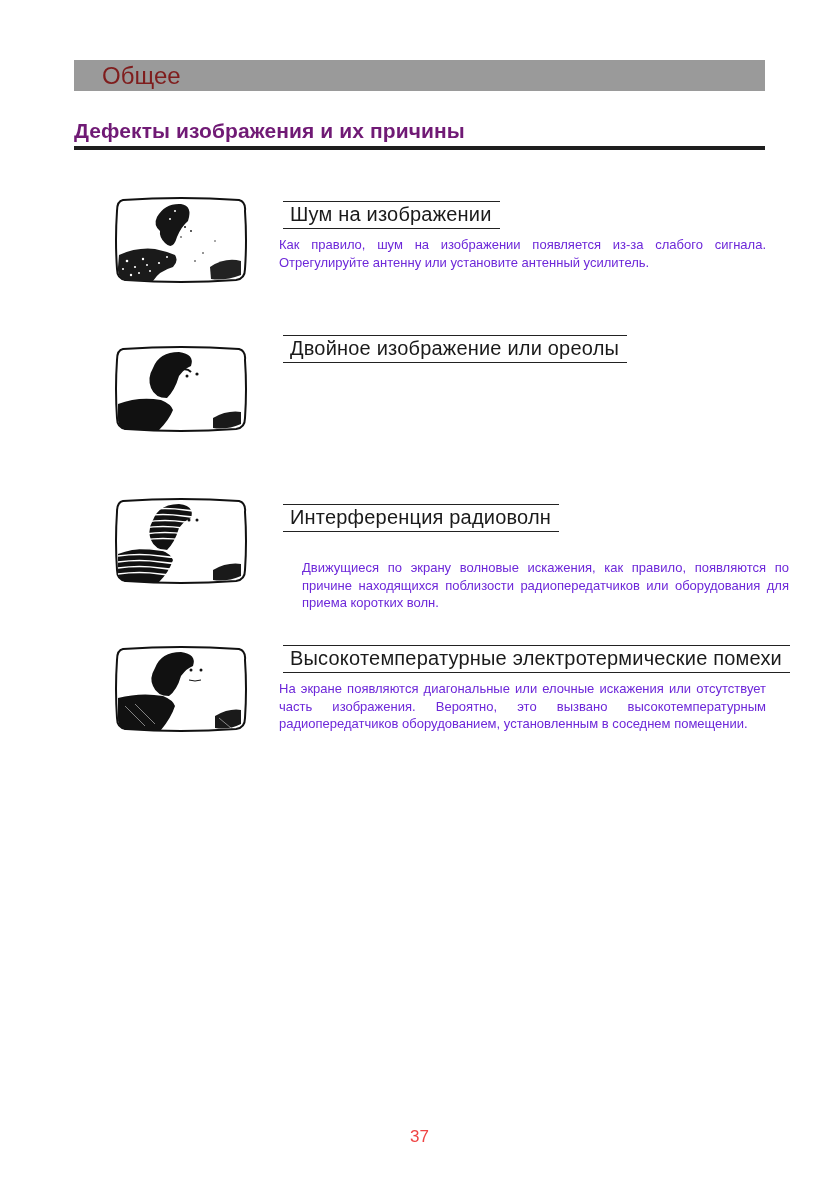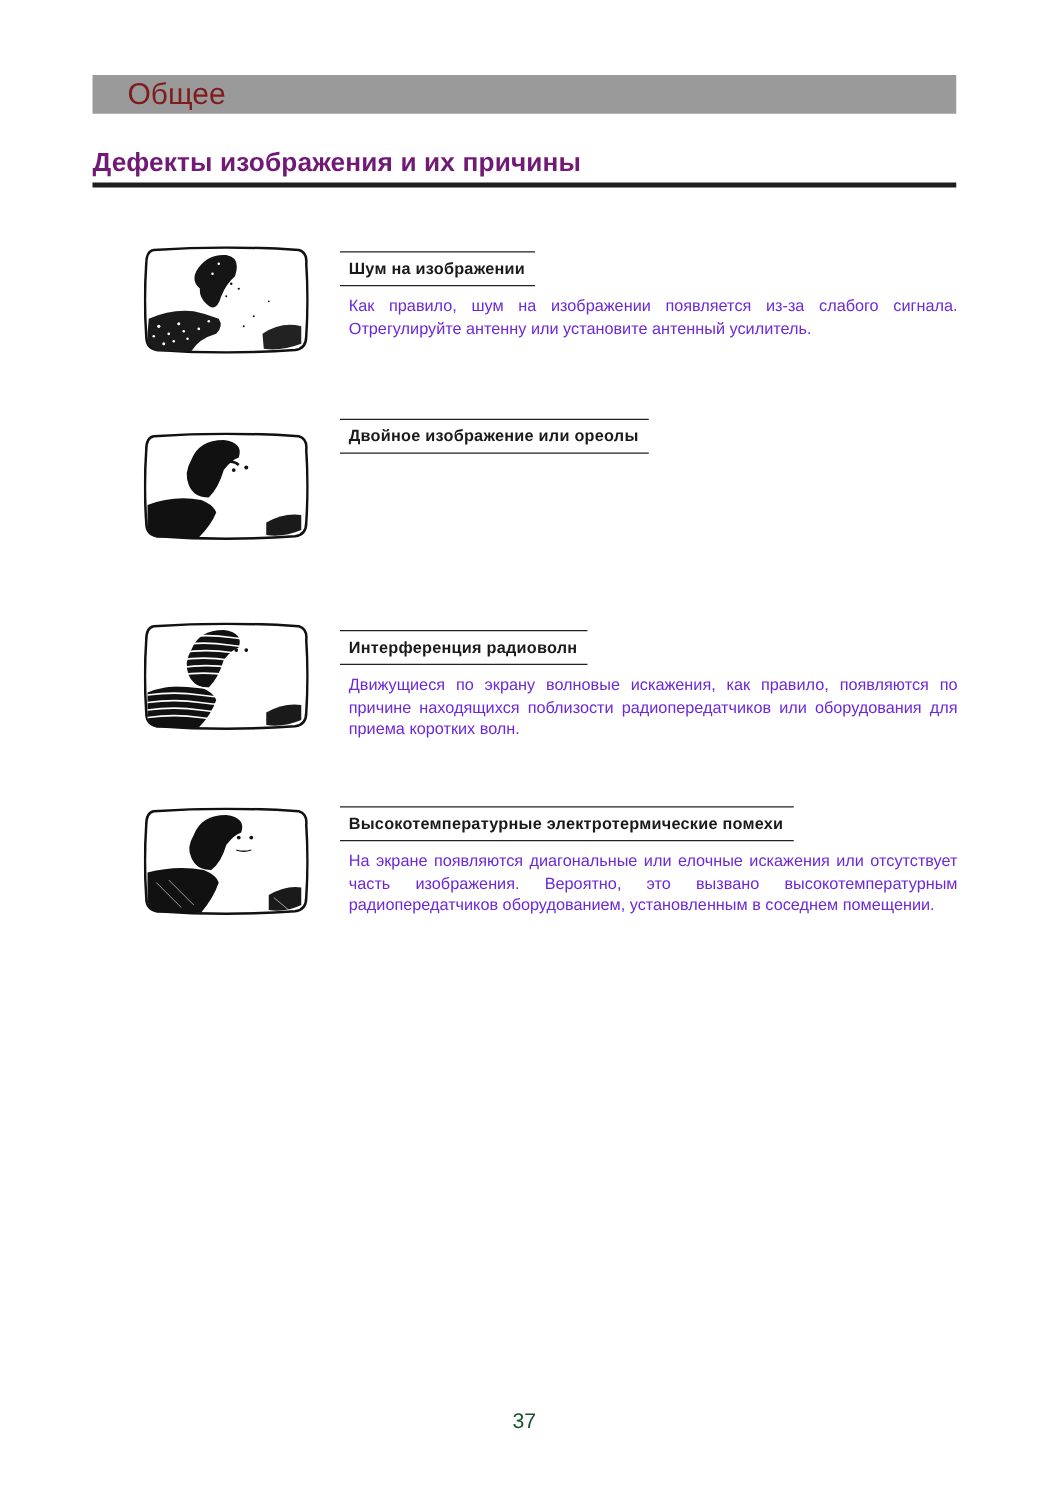--- a/index.html
+++ b/index.html
@@ -23,35 +23,35 @@
     .title-rule {
       position: absolute; left: 74px; top: 146px; width: 691px; height: 4px;
       background: #1e1e1e;
     }
     .section { position: absolute; left: 0; width: 839px; }
     .tv {
       position: absolute; left: 115px; width: 132px; height: 86px;
     }
     .tv svg { width: 100%; height: 100%; display: block; }
     .sec-heading {
-      position: absolute; left: 272px;
+      position: absolute; left: 283px;
       border-top: 1.3px solid #222; border-bottom: 1.3px solid #222;
       padding: 4px 8px 5px 7px;
-      font-size: 13px; font-weight: bold; line-height: 17px; color: #1a1a1a;
+      font-size: 20px; font-weight: normal; line-height: 17px; color: #1a1a1a;
       white-space: nowrap; letter-spacing: 0.2px;
     }
     .sec-body {
       position: absolute; left: 279px; width: 487px;
       font-size: 13px; line-height: 17.6px; color: #6d28d9;
       text-align: justify;
     }
     .sec-body p { margin: 0; text-align: justify; }
     .page-number {
       position: absolute; left: 0; width: 839px; top: 1127px; text-align: center;
-      font-size: 17px; color: #14532d;
+      font-size: 17px; color: #ef4444;
     }
   </style>
 </head>
 <body>
 
 <div class="header-bar">
   <span>Общее</span>
 </div>
 
 <div class="page-title">Дефекты изображения и их причины</div>
@@ -129,21 +129,21 @@
         <path d="M3,58 Q25,55 45,58 T85,58"></path>
         <path d="M3,64 Q25,61 45,64 T85,64"></path>
         <path d="M3,70 Q25,67 45,70 T85,70"></path>
         <path d="M3,76 Q25,73 45,76 T85,76"></path>
       </g>
       <circle cx="74" cy="22" r="1.5" fill="#111"></circle>
       <circle cx="82" cy="22" r="1.5" fill="#111"></circle>
     </svg>
   </div>
   <div class="sec-heading" style="top:504px;">Интерференция радиоволн</div>
-  <div class="sec-body" style="top:539px;">
+  <div class="sec-body" style="top:559px;margin-left:23px;">
     <p>Движущиеся по экрану волновые искажения, как правило, появляются по причине находящихся поблизости радиопередатчиков или оборудования для приема коротких волн.</p>
   </div>
 </div>
 
 <div class="section" style="top:0;">
   <div class="tv" style="top:646px;">
     <svg viewBox="0 0 132 86">
       <path d="M8,3 Q66,-1 124,3 Q131,5 130,14 Q132,43 130,72 Q130,82 121,83 Q66,87 11,83 Q2,82 2,72 Q0,43 2,14 Q2,4 8,3 Z" fill="#fff" stroke="#111" stroke-width="2"></path>
       <path d="M40,22 Q46,6 66,6 Q82,8 78,20 Q72,22 66,30 Q62,44 54,50 Q42,50 38,40 Q34,32 40,22 Z" fill="#111"></path>
       <path d="M3,52 Q26,46 48,50 Q58,54 60,60 Q56,72 46,84 L10,84 Q2,80 3,70 Z" fill="#111"></path>

